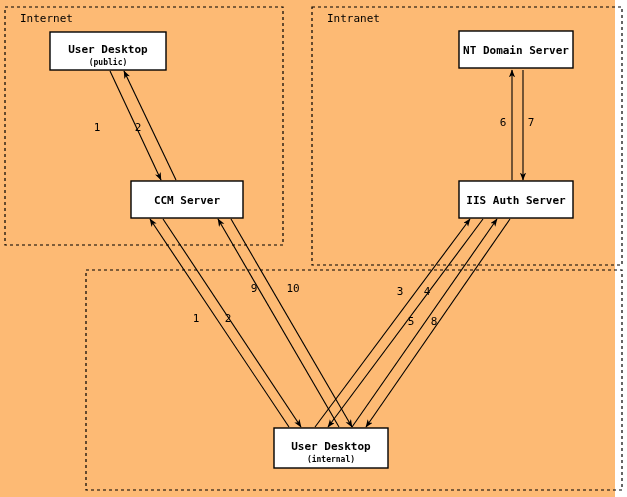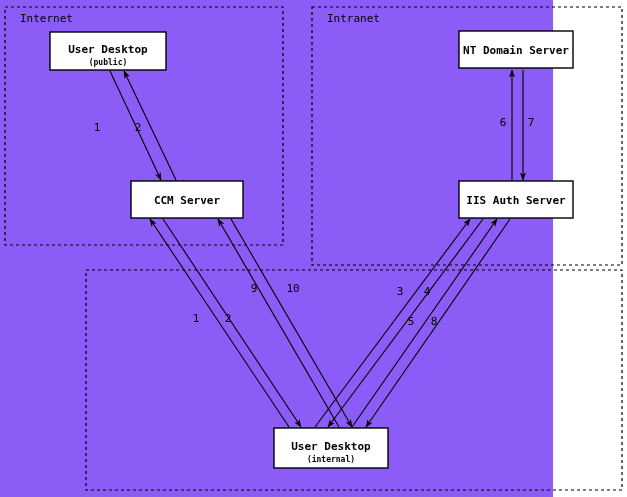--- a/index.html
+++ b/index.html
@@ -8,23 +8,23 @@
     background: #ffffff;
   }
   body {
     width: 627px;
     height: 497px;
     overflow: hidden;
     font-family: "DejaVu Sans Mono", monospace;
   }
   #diagram-root {
     position: relative;
-    width: 553px;
+    width: 615px;
     height: 497px;
-    background: #8b5cf6;
+    background: #fdba74;
   }
   svg#diagram-svg {
     position: absolute;
     top: 0;
     left: 0;
     width: 627px;
     height: 497px;
     display: block;
   }
   .zone-label {

